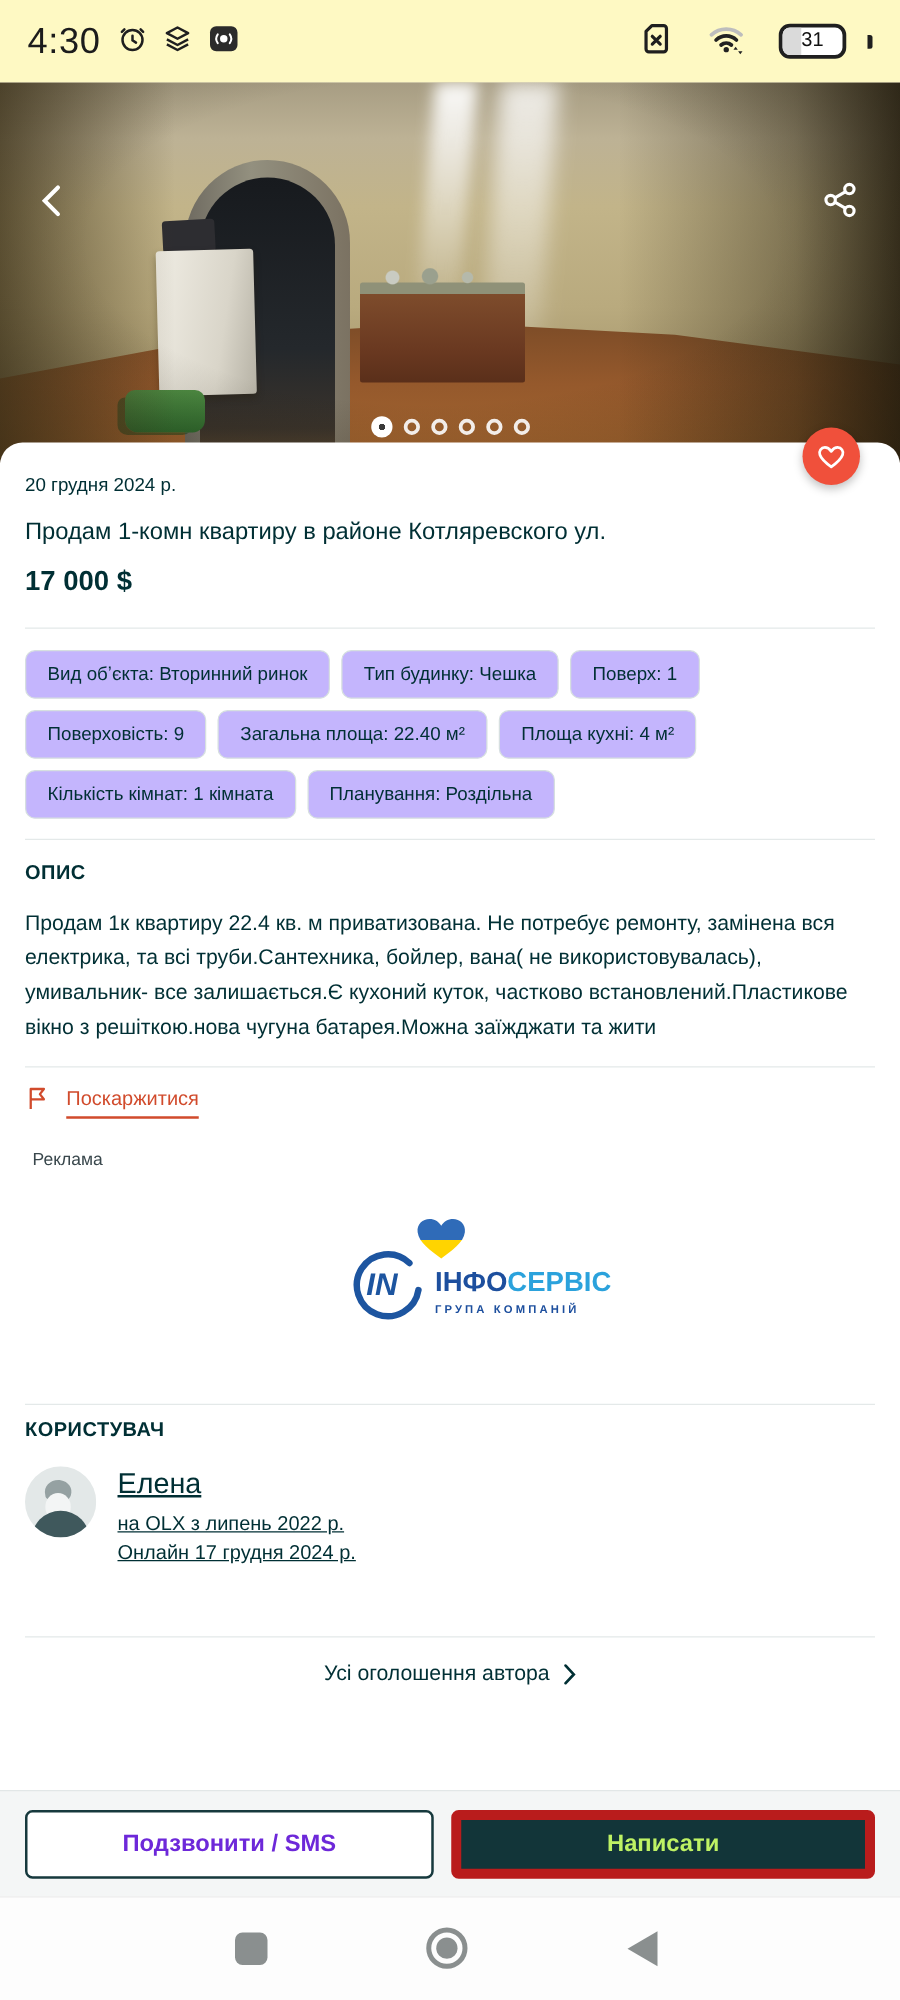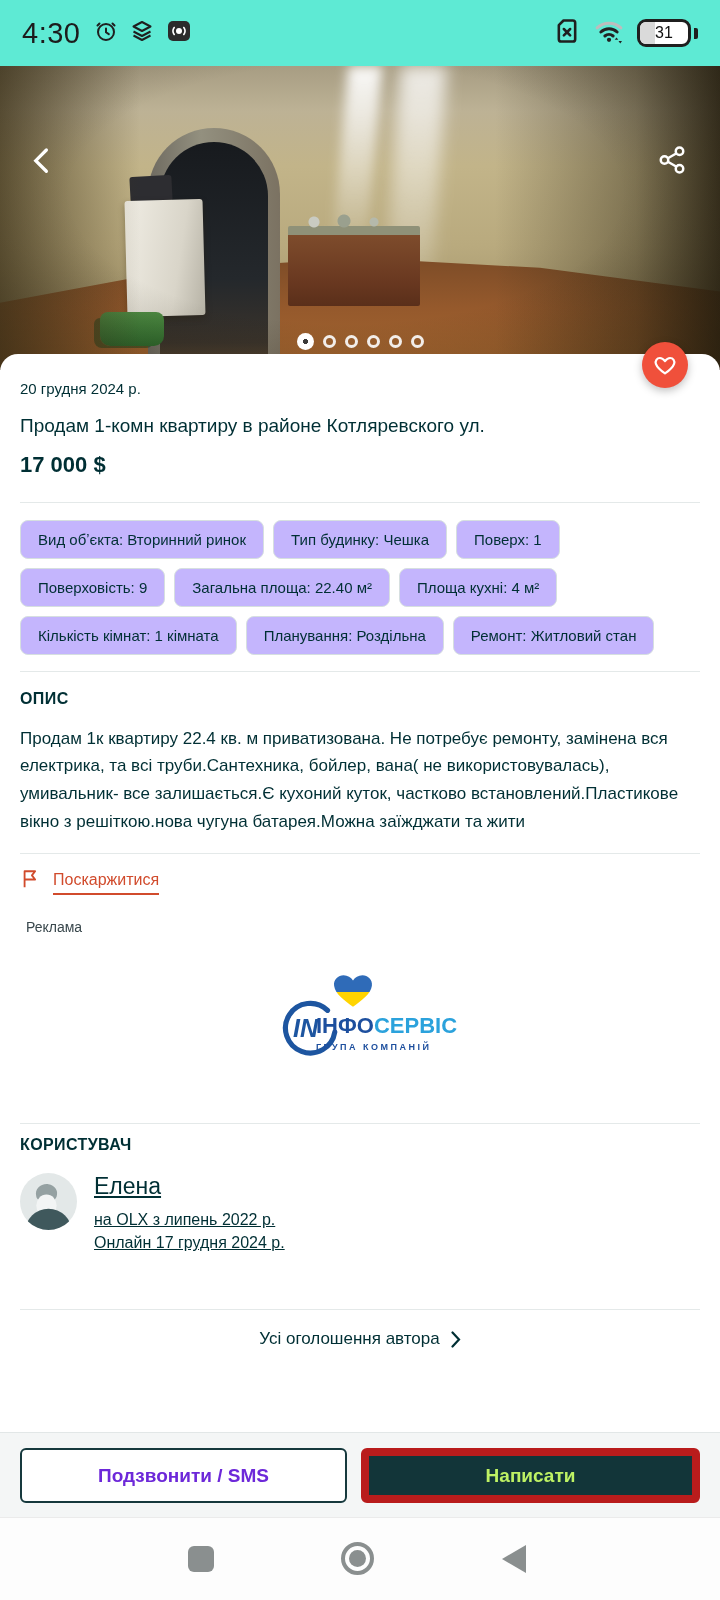--- a/index.html
+++ b/index.html
@@ -2,25 +2,25 @@
 <html><head>
 <meta charset="utf-8">
 <style>
   * { margin:0; padding:0; box-sizing:border-box; }
   html,body { width:720px; height:1600px; }
   body {
     font-family:"Liberation Sans","DejaVu Sans",sans-serif;
     background:#ffffff; color:#002f34; overflow:hidden; position:relative;
   }
   
-  .statusbar { height:66px; background:#5eead4; display:flex; align-items:center; padding:0 22px; }
+  .statusbar { height:66px; background:#fef9c3; display:flex; align-items:center; padding:0 22px; }
   .sb-time { font-size:29px; color:#1c1c1c; letter-spacing:.5px; margin-right:14px; }
   .sb-left-icons { display:flex; align-items:center; gap:12px; }
   .sb-spacer { flex:1; }
-  .sb-right-icons { display:flex; align-items:center; gap:12px;justify-content:space-between; }
+  .sb-right-icons { display:flex; align-items:center; gap:26px;justify-content:space-between; }
   .battery { position:relative; width:54px; height:28px; border:3px solid #1f1f1f; border-radius:9px;
              display:flex; align-items:center; justify-content:center; background:#fff; overflow:hidden; }
   .battery-fill { position:absolute; left:0; top:0; bottom:0; width:32%; background:#dadada; }
   .battery-text { position:relative; font-size:16px; color:#111; }
   .battery-nub { width:4px; height:11px; background:#1f1f1f; border-radius:0 2px 2px 0; margin-left:-9px; }
   
   .photo { position:relative; height:304px; overflow:hidden; background:#b3a87f; }
   .ph { position:absolute; }
   .ph-base { inset:0; background:linear-gradient(to bottom,#a79d83 0,#bdb295 45px,#c2b489 100px,#b9aa7e 180px,#a3946b 250px,#97875f 304px); }
   .ph-right-shade { top:0; right:0; bottom:0; width:300px; background:linear-gradient(to left,rgba(38,31,16,.88) 0,rgba(48,40,20,.45) 28%,rgba(48,40,20,0) 75%); }
@@ -70,21 +70,21 @@
   .desc-text { margin-top:17px; font-size:17px; line-height:1.63; }
   .report-row { display:flex; align-items:center; gap:11px; padding:17px 20px 0 20px; width:max-content; }
   .report-label { color:#d14b2c; font-size:16px; font-weight:500; border-bottom:2px solid #d14b2c; padding-bottom:4px; }
   .flag-icon { color:#d14b2c; margin-top:-4px; }
   .ad-label { padding:24px 26px 0; font-size:14px; font-weight:400; color:#39474c; }
   .ad-banner { height:188px; display:flex; align-items:center; justify-content:center; }
   .ad-logo { position:relative; width:160px; height:112px; }
   .ad-heart { position:absolute; left:52px; top:0; }
   .ad-badge { position:absolute; left:0; top:26px; width:62px; height:62px; }
   .ad-badge-in { position:absolute; left:13px; top:15px; font-size:25px; font-weight:bold; font-style:italic; color:#1d55a0; }
-  .ad-text { position:absolute; left:36px; top:40px; white-space:nowrap; }
+  .ad-text { position:absolute; left:68px; top:40px; white-space:nowrap; }
   .ad-main { font-size:22px; font-weight:bold; }
   .ad-main-1 { color:#1d4f9e; }
   .ad-main-2 { color:#2ba2dc; }
   .ad-sub { margin-top:3px; font-size:9px; letter-spacing:2.5px; color:#1d4f9e; font-weight:bold; }
   .user-block { padding:12px 20px 0; }
   .user-row { display:flex; margin-top:19px; gap:17px;text-decoration:underline; }
   .user-info { padding-top:0; }
   .user-name { font-size:23px; margin-bottom:9px; }
   .user-meta { font-size:16px; line-height:1.42; }
   .user-gap { height:54px; }
@@ -216,21 +216,20 @@
 
   <div class="chips">
       <span class="chip">Вид обʼєкта: Вторинний ринок</span>
       <span class="chip">Тип будинку: Чешка</span>
       <span class="chip">Поверх: 1</span>
       <span class="chip">Поверховість: 9</span>
       <span class="chip">Загальна площа: 22.40 м²</span>
       <span class="chip">Площа кухні: 4 м²</span>
       <span class="chip">Кількість кімнат: 1 кімната</span>
       <span class="chip">Планування: Роздільна</span>
-      <span class="chip">Ремонт: Житловий стан</span>
     </div>
   <div class="divider"></div>
 
   <div class="desc-block">
     <div class="sec-heading">ОПИС</div>
     <div class="desc-text">Продам 1к квартиру 22.4 кв. м приватизована. Не потребує ремонту, замінена вся електрика, та всі труби.Сантехника, бойлер, вана( не використовувалась), умивальник- все залишається.Є кухоний куток, частково встановлений.Пластикове вікно з решіткою.нова чугуна батарея.Можна заїжджати та жити</div>
   </div>
   <div class="divider"></div>
 
   <div class="report-row">

